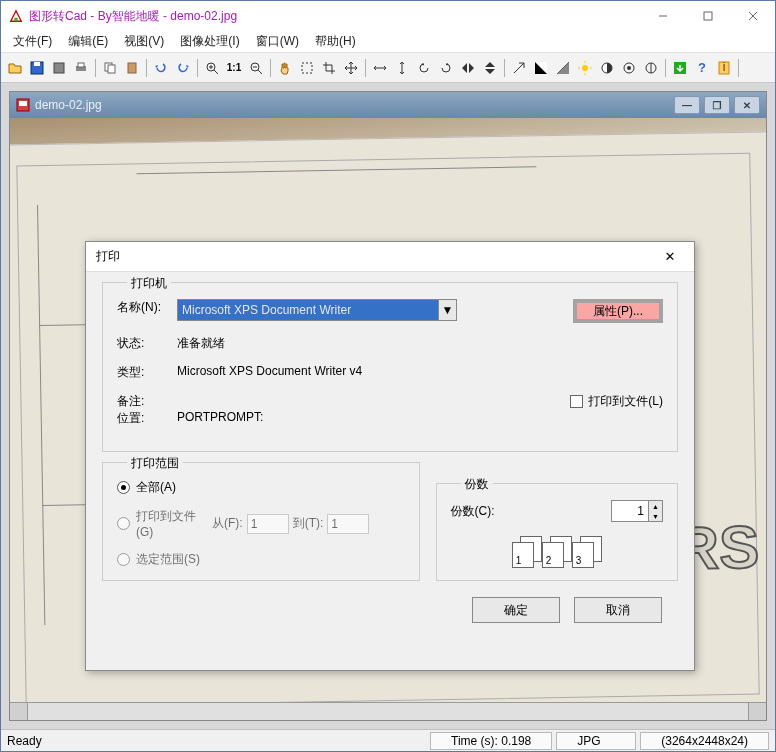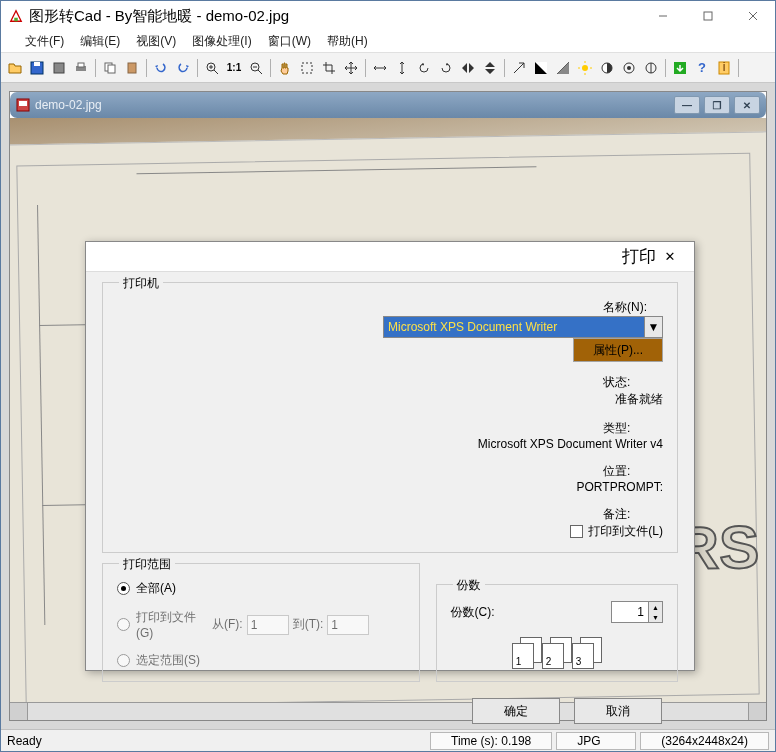--- a/index.html
+++ b/index.html
@@ -1,59 +1,59 @@
 <!DOCTYPE html>
 <html><head>
 <meta charset="utf-8">
 <style>
 *{box-sizing:border-box;margin:0;padding:0;font-family:"Microsoft YaHei","Segoe UI",sans-serif;font-size:12px;}
 body{width:776px;height:752px;overflow:hidden;background:#fff;}
 .mainwin{width:776px;height:752px;border:1px solid #5a7aa0;display:flex;flex-direction:column;background:#fff;}
 .titlebar{height:30px;background:#fff;display:flex;align-items:center;padding:0 0 0 8px;}
 .titlebar .ticon{width:14px;height:14px;margin-right:6px;}
-.titlebar .ttext{flex:1;color:#000000;font-size:15px;}
+.titlebar .ttext{flex:1;color:#a21caf;font-size:12px;}
 .wctrls{display:flex;}
 .wctrls div{width:45px;height:28px;display:flex;align-items:center;justify-content:center;color:#888;}
-.menubar{height:22px;background:#fff;display:flex;align-items:center;padding:0 16px;gap:0;border-bottom:1px solid #e0e0e0;}
+.menubar{height:22px;background:#fff;display:flex;align-items:center;padding:0 4px;gap:0;border-bottom:1px solid #e0e0e0;}
 .menubar span{padding:2px 8px;color:#222;}
 .toolbar{height:30px;background:#f3f3f3;border-bottom:1px solid #c8c8c8;display:flex;align-items:center;padding:0 4px;gap:2px;}
 .tbtn{width:20px;height:20px;display:flex;align-items:center;justify-content:center;}
 .tsep{width:1px;height:18px;background:#b0b0b0;margin:0 2px;}
 .mdi{flex:1;background:#d8d8d8;position:relative;overflow:hidden;}
 .childwin{position:absolute;left:8px;top:8px;right:8px;bottom:8px;background:#fff;border:1px solid #888;}
-.childtitle{height:26px;background:linear-gradient(#8ea8c4,#6a88a8);display:flex;align-items:center;padding:0 6px;color:#e8eef5;border-radius:7px;}
+.childtitle{height:26px;background:linear-gradient(#8ea8c4,#6a88a8);display:flex;align-items:center;padding:0 6px;color:#e8eef5;}
 .childtitle .ct{flex:1;}
 .cwbtns{display:flex;gap:4px;}
 .cwbtn{width:26px;height:18px;background:#c8d4e2;border:1px solid #8098b0;border-radius:2px;display:flex;align-items:center;justify-content:center;color:#345;font-weight:bold;font-size:10px;}
 .photoarea{position:absolute;top:26px;left:0;right:0;bottom:18px;background:linear-gradient(175deg,#a89070 0%,#d8d0c0 15%,#ece8e0 40%,#dcd4c4 70%,#c8c0ac 100%);overflow:hidden;}
 .paper{position:absolute;left:-10px;top:20px;right:-10px;bottom:-20px;background:#e8e4d8;transform:rotate(-1deg);border:1px solid #bbb;}
 .paper::before{content:"";position:absolute;inset:20px;border:1px solid #aaa;}
 .drw{position:absolute;background:#888;}
 .sb{position:absolute;left:0;right:0;bottom:0;height:18px;background:#e8e8e8;border-top:1px solid #999;display:flex;}
 .sbl{width:18px;background:#d0d0d0;border-right:1px solid #999;}
 .sbt{flex:1;background:#e0e0e0;}
 .sbr{width:18px;background:#d0d0d0;border-left:1px solid #999;}
 .statusbar{height:22px;background:#f0f0f0;border-top:1px solid #c0c0c0;display:flex;align-items:center;padding:0 6px;}
 .statusbar .sl{flex:1;}
 .statusbar .sc{border:1px solid #b8b8b8;padding:1px 20px;margin-left:4px;background:#fafafa;min-width:80px;}
 
 .pdlg{position:absolute;left:84px;top:158px;width:610px;height:430px;background:#f0f0f0;border:1px solid #888;box-shadow:2px 2px 8px rgba(0,0,0,.3);}
 .pdlg-title{height:30px;background:#fff;display:flex;align-items:center;padding:0 10px;border-bottom:1px solid #ddd;}
-.pdlg-title span{flex:1;font-size:17px;text-align:right;}
+.pdlg-title span{flex:1;font-size:12px;}
 .pdlg-x{width:28px;height:24px;display:flex;align-items:center;justify-content:center;font-size:13px;}
 .pdlg-body{padding:10px 16px;}
 .gbox{border:1px solid #ccc;margin-bottom:10px;position:relative;padding:16px 14px 12px;}
-.gbox legend{position:absolute;top:-8px;left:16px;background:#f0f0f0;padding:0 4px;font-size:12px;}
-.frow{display:flex;align-items:flex-end;margin-bottom:12px;flex-direction:column;}
+.gbox legend{position:absolute;top:-8px;left:24px;background:#f0f0f0;padding:0 4px;font-size:12px;}
+.frow{display:flex;align-items:flex-start;margin-bottom:12px;}
 .flabel{width:60px;}
 .fvalue{flex:1;}
 .combo{display:flex;width:280px;}
-.combo input{flex:1;height:22px;background:#3571c6;color:#fde047;border:1px solid #888;padding:4px 4px;outline:none;}
+.combo input{flex:1;height:22px;background:#3571c6;color:#e5e5e5;border:1px solid #888;padding:4px 4px;outline:none;}
 .combo .cbtn{width:18px;height:22px;border:1px solid #888;border-left:none;background:#e8e8e8;display:flex;align-items:center;justify-content:center;}
-.btn-std{width:90px;height:24px;border:1px solid #a3a3a3;background:#a16207;display:flex;align-items:center;justify-content:center;}
+.btn-std{width:90px;height:24px;border:4px solid #a3a3a3;background:#fca5a5;display:flex;align-items:center;justify-content:center;}
 .cbox{width:13px;height:13px;border:1px solid #666;background:#fff;margin-right:5px;}
 .twocol{display:flex;gap:16px;align-items:flex-end;}
 .twocol .gbox{flex:1;}
 .rrow{display:flex;align-items:center;margin-bottom:12px;}
 .radio{width:13px;height:13px;border:1px solid #555;border-radius:50%;margin-right:6px;background:#fff;display:flex;align-items:center;justify-content:center;}
 .radio.on::after{content:"";width:5px;height:5px;background:#000;border-radius:50%;}
 .dimrow{opacity:.55;}
 .ninput{width:42px;height:20px;border:1px solid #aaa;background:#fff;padding:0 3px;margin:0 4px;}
 .spin{display:inline-flex;}
 .spin input{width:38px;height:22px;border:1px solid #888;text-align:right;padding:0 4px;}
@@ -344,32 +344,32 @@
               </div>
           </div>
           <div class="frow">
               <div class="flabel">状态:</div>
               <div class="fvalue">准备就绪</div>
             </div>
           <div class="frow">
               <div class="flabel">类型:</div>
               <div class="fvalue">Microsoft XPS Document Writer v4</div>
             </div>
-          <div class="frow">
-              <div class="flabel">位置:</div>
-              <div class="fvalue">PORTPROMPT:</div>
-            </div>
           <div class="frow" style="margin-bottom:0">
             <div class="flabel">备注:</div>
             <div class="fvalue"></div>
             <div style="display:flex;align-items:center">
               <div class="cbox"></div>
               <span>打印到文件(L)</span>
             </div>
           </div>
+          <div class="frow">
+              <div class="flabel">位置:</div>
+              <div class="fvalue">PORTPROMPT:</div>
+            </div>
         </div>
 
         <div class="twocol">
           <div class="gbox" style="flex:1.15">
             <legend>打印范围</legend>
             <div class="rrow">
               <div class="radio on"></div>
               <span>全部(A)</span>
             </div>
             <div class="rrow dimrow">

